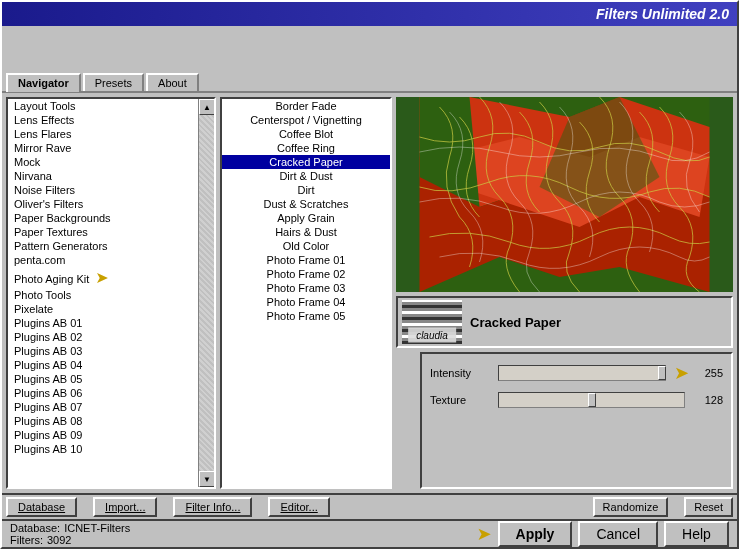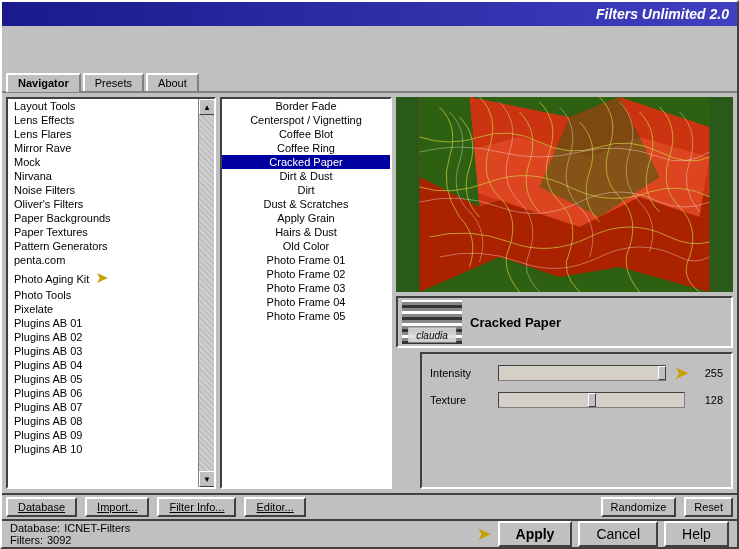--- a/index.html
+++ b/index.html
@@ -210,21 +210,21 @@
       font-size: 11px;
     }
 
     
     .bottom-toolbar {
       display: flex;
       align-items: center;
       padding: 2px 4px;
       border-top: 2px solid #808080;
       border-top-color: #404040;
-      gap: 8px;
+      gap: 16px;
     }
 
     .toolbar-btn {
       background: #c0c0c0;
       border: 2px solid #ffffff;
       border-right-color: #404040;
       border-bottom-color: #404040;
       padding: 2px 10px;
       cursor: pointer;
       font-size: 11px;

